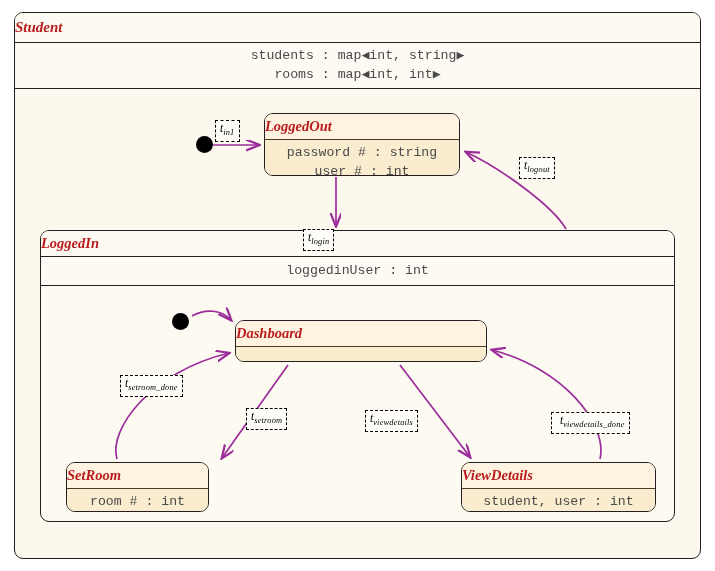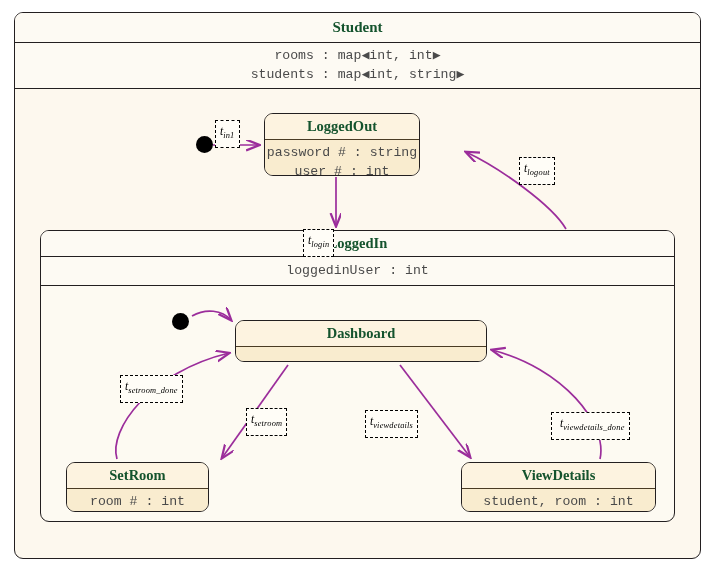--- a/index.html
+++ b/index.html
@@ -32,24 +32,25 @@
     border: 1.6px solid #231f20;
     border-radius: 9px;
     overflow: hidden;
     z-index: 2;
   }
   .box.outer     { background: #fdf8ee; }
   .box.composite { background: #fdfaf2; }
   .box.simple    { background: #f9eccf; z-index: 6; }
 
   .cap {
-    text-align: center;
+    text-align: left;
     font-weight: bold;
     font-family: "Liberation Serif", serif;
-    color: #14532d;
+    color: #b91c1c;
+    font-style: italic;
   }
   .outer > .cap {
     font-size: 15px;
     line-height: 29px;
     height: 29px;
     border-bottom: 1.6px solid #231f20;
     background: #fdfaf3;
   }
   .composite > .cap {
     font-size: 14.5px;
@@ -111,44 +112,44 @@
   .tlabel {
     position: absolute;
     border: 1.3px dashed #000;
     background: #fffdf7;
     padding: 1px 4px 2px 4px;
     font-family: "Liberation Serif", serif;
     font-style: italic;
     font-size: 11.5px;
     color: #000;
     white-space: nowrap;
-    line-height: 18px;
+    line-height: 13px;
     z-index: 8;
   }
   .tlabel sub {
     font-size: 8.4px;
     font-style: italic;
     letter-spacing: 0.2px;
   }
 </style>
 </head>
 <body>
 
 <div id="canvas">
 
   <div class="box outer" style="left:14px; top:12px; width:687px; height:547px;">
     <div class="cap">Student</div>
     <div class="attrs">
+      <div>students : map◀int, string▶</div>
       <div>rooms : map◀int, int▶</div>
-      <div>students : map◀int, string▶</div>
     </div>
     <div class="region"></div>
   </div>
 
-  <div class="box simple" style="left:264px; top:113px; width:156px; height:63px;">
+  <div class="box simple" style="left:264px; top:113px; width:196px; height:63px;">
     <div class="cap">LoggedOut</div>
     <div class="attrs">
       <div>password # : string</div>
       <div>user # : int</div>
     </div>
   </div>
 
   <div class="box composite" style="left:40px; top:230px; width:635px; height:292px;">
     <div class="cap">LoggedIn</div>
     <div class="attrs">
@@ -165,21 +166,21 @@
   <div class="box simple" style="left:66px; top:462px; width:143px; height:50px;">
     <div class="cap">SetRoom</div>
     <div class="attrs">
       <div>room # : int</div>
     </div>
   </div>
 
   <div class="box simple" style="left:461px; top:462px; width:195px; height:50px;">
     <div class="cap">ViewDetails</div>
     <div class="attrs">
-      <div>student, room : int</div>
+      <div>student, user : int</div>
     </div>
   </div>
 
   <div class="initial" style="left:196px; top:136px;"></div>
   <div class="initial" style="left:172px; top:313px;"></div>
 
   <svg class="layer edges" viewBox="0 0 715 571">
     <defs>
       <marker id="ah" markerWidth="9" markerHeight="9" refX="7.6" refY="3.2" orient="auto" markerUnits="strokeWidth">
         <path d="M0,0 L8,3.2 L0,6.4" fill="none" stroke="#9b2d9b" stroke-width="1.3"></path>

